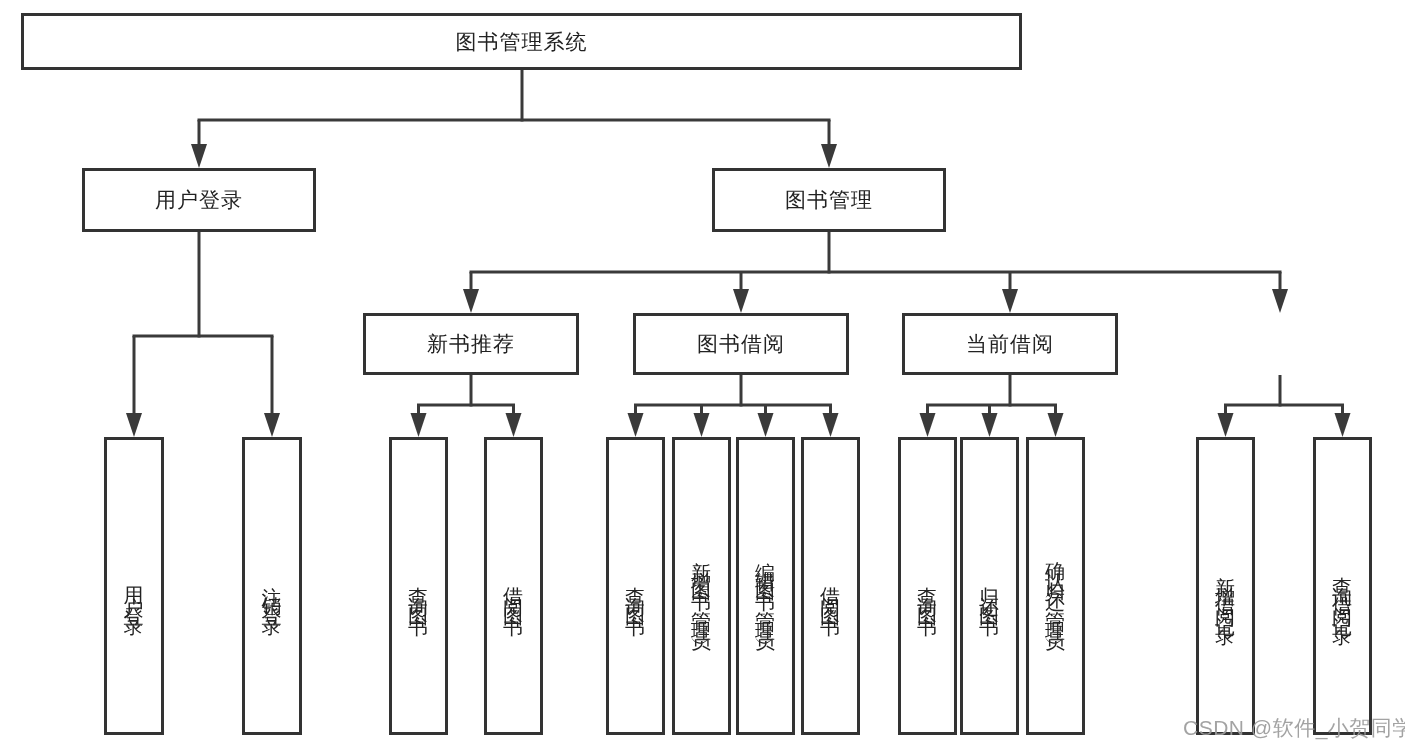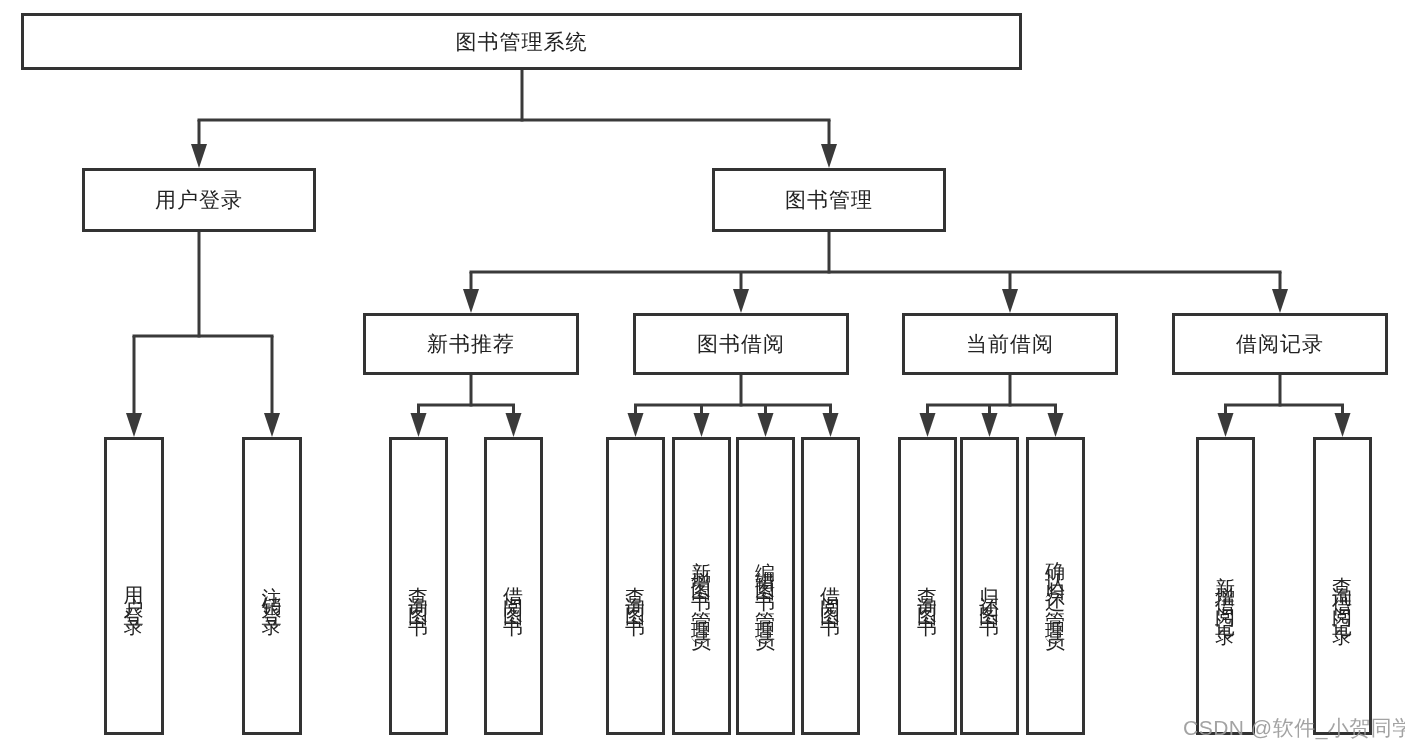--- a/index.html
+++ b/index.html
@@ -170,23 +170,20 @@
 
   <div class="box n-l2b">
     <span class="hlabel">图书管理</span>
   </div>
   <div class="box n-l3b">
     <span class="hlabel">图书借阅</span>
   </div>
   <div class="box n-l3c">
     <span class="hlabel">当前借阅</span>
   </div>
-  <div class="box n-l3d">
-    <span class="hlabel">借阅记录</span>
-  </div>
 
   <div class="box leaf lf1">
     <span class="vlabel">用户登录</span>
   </div>
   <div class="box leaf lf2">
     <span class="vlabel">注销登录</span>
   </div>
 
   <div class="box leaf lf3">
     <span class="vlabel">查询图书</span>

